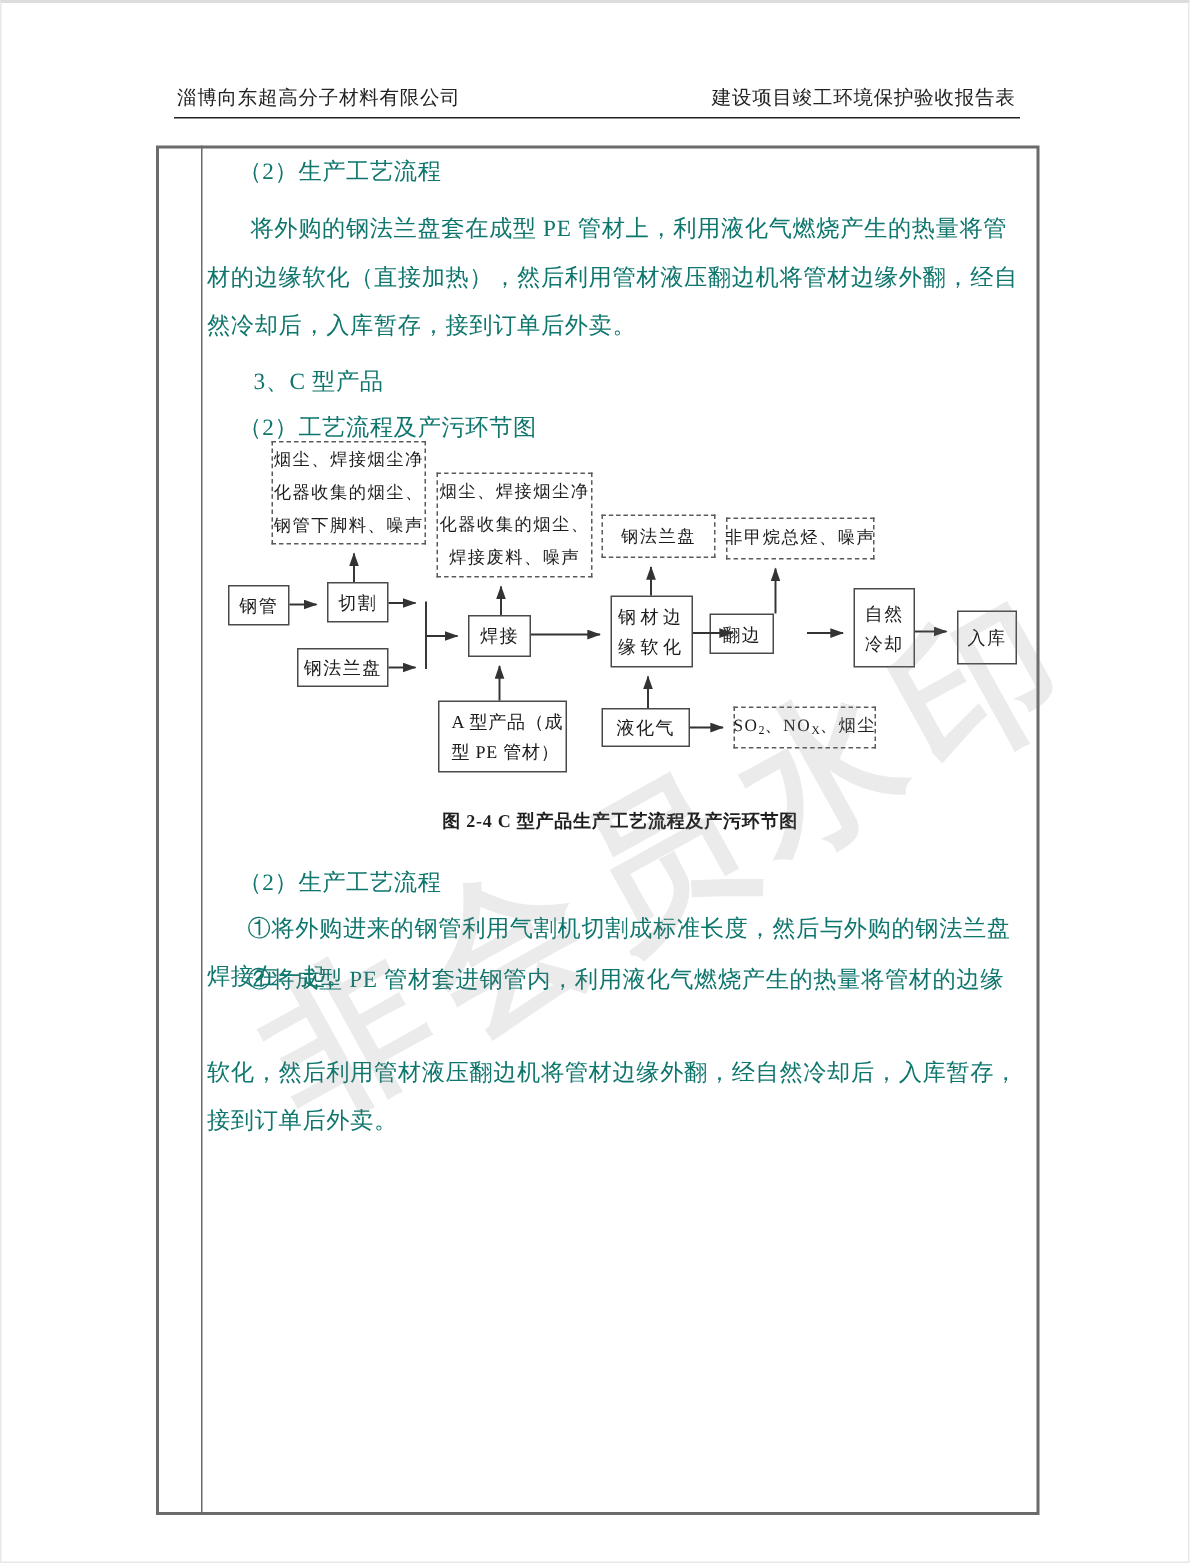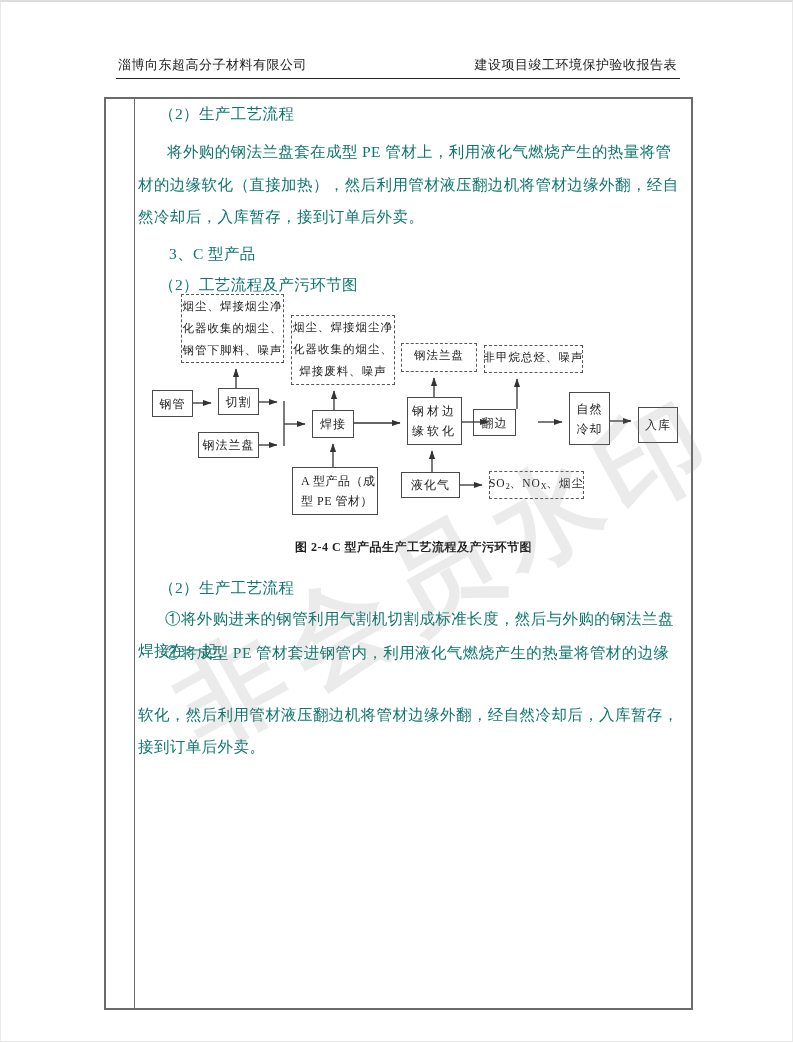--- a/index.html
+++ b/index.html
@@ -17,21 +17,21 @@
   .frame{left:103px;top:95px;width:589px;height:913px;border:2px solid #6b6b6b;box-sizing:border-box;}
   .vline{left:133px;top:95px;width:0;height:913px;border-left:1.4px solid #6b6b6b;}
   
   .t{font-size:15.5px;letter-spacing:0.4px;white-space:nowrap;color:#0f766e;}
   .cap{left:133px;top:537px;width:559px;text-align:center;font-weight:bold;font-size:12px;letter-spacing:0.5px;}
   
   .sbox{border:1.2px solid #4a4a4a;box-sizing:border-box;display:flex;flex-direction:column;
         align-items:center;justify-content:center;font-size:12px;color:#1c1c1c;
         text-align:center;line-height:20px;letter-spacing:1px;white-space:nowrap;}
   .dbox{border:1.2px dashed #5a5a5a;box-sizing:border-box;display:flex;flex-direction:column;
-        align-items:center;font-size:11.5px;color:#1c1c1c;
+        align-items:center;justify-content:center;font-size:11.5px;color:#1c1c1c;
         text-align:center;line-height:22px;letter-spacing:1px;white-space:nowrap;}
   .aprod{align-items:flex-start;padding-left:8px;letter-spacing:0.5px;}
   .soften{letter-spacing:3px;}
   .sub{font-size:8px;vertical-align:-2px;letter-spacing:0;}
   svg.arrows{left:0;top:0;pointer-events:none;}
   
   .wm{left:150px;top:652px;font-size:106px;font-weight:bold;color:rgba(128,128,128,0.16);
       transform:rotate(-29deg);transform-origin:0 0;letter-spacing:14px;white-space:nowrap;
       pointer-events:none;z-index:60;}
 </style>

